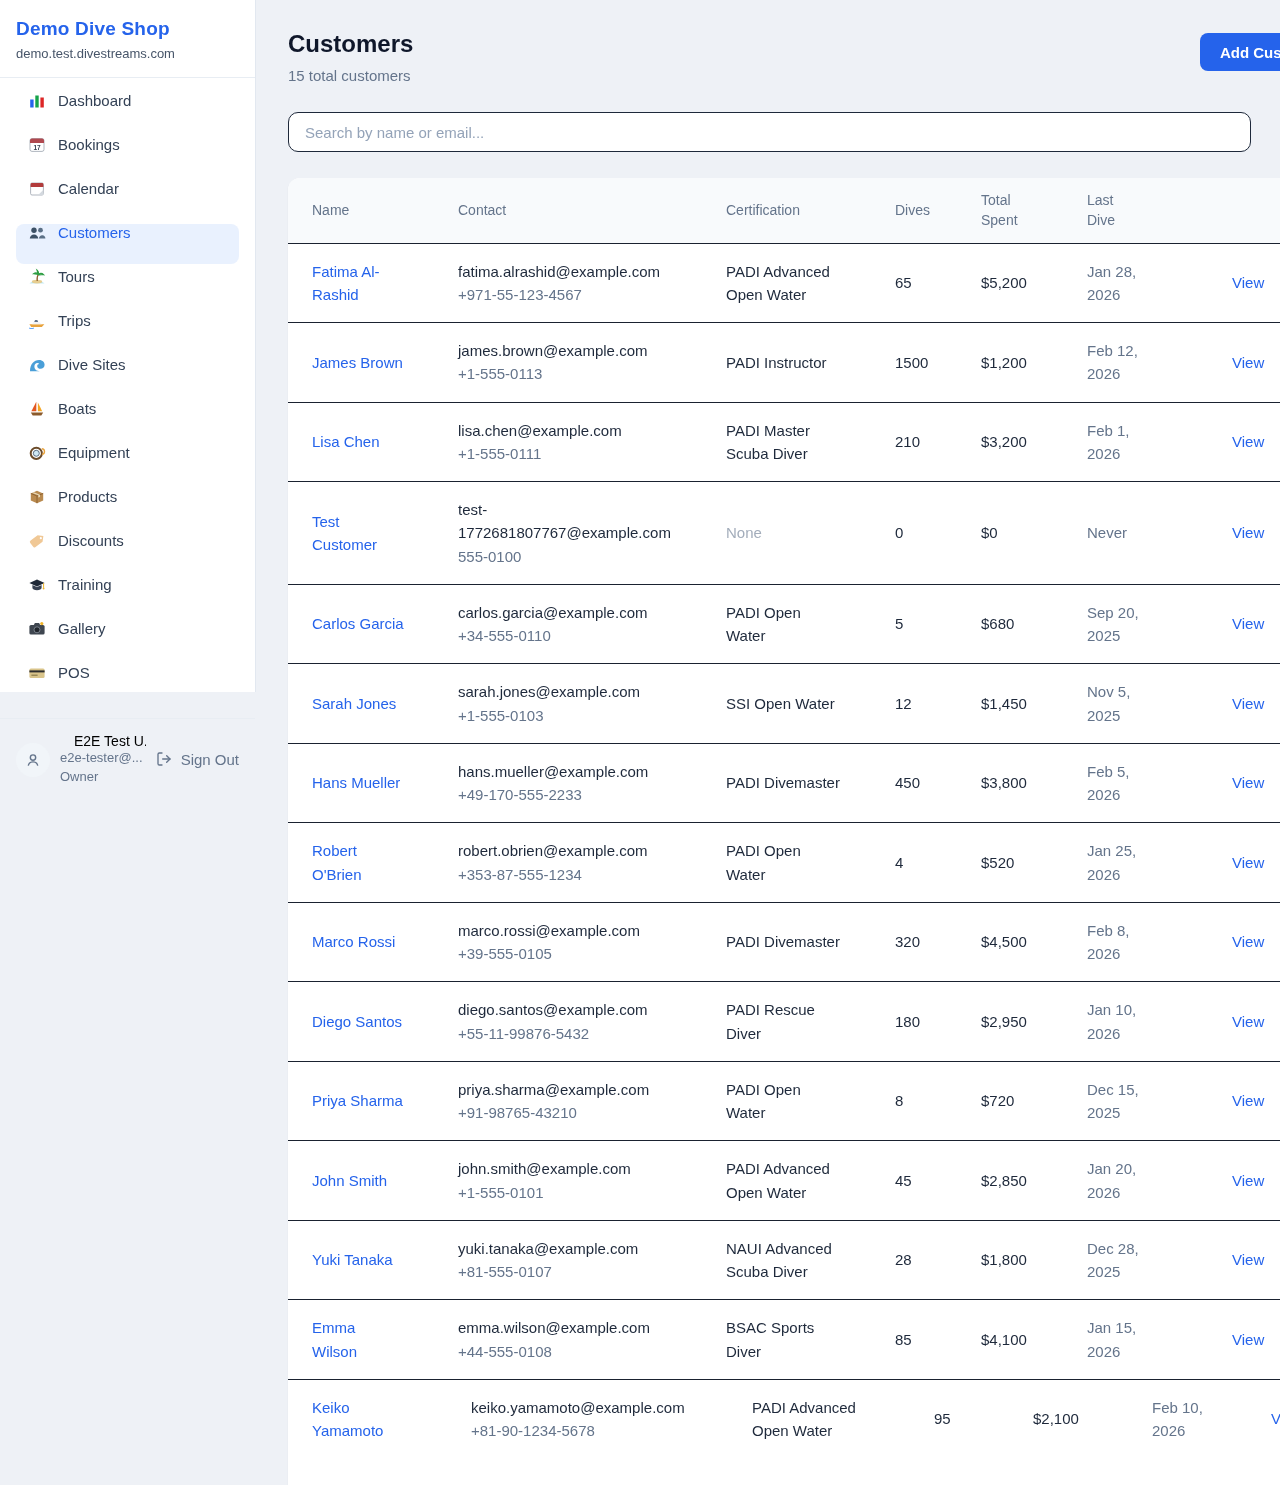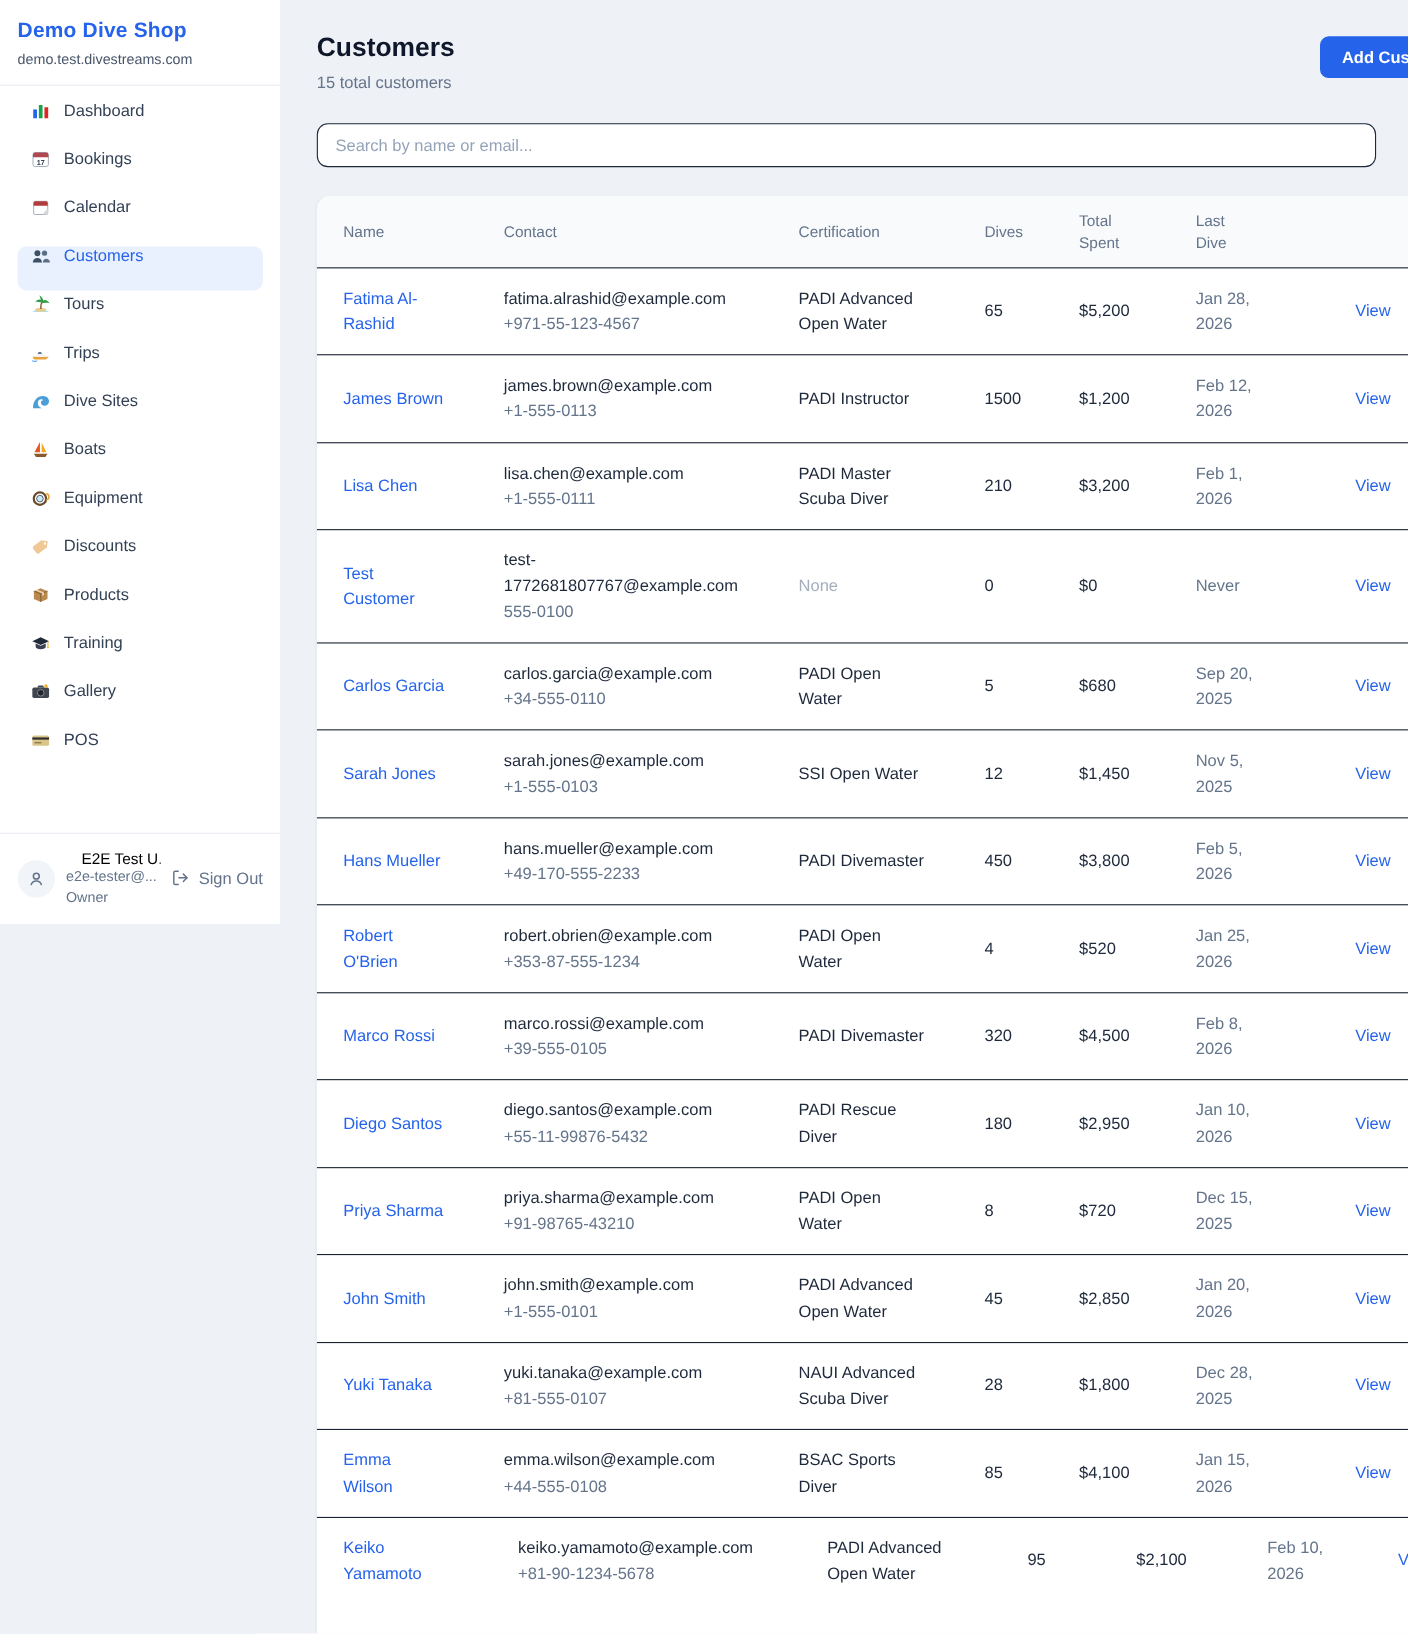--- a/index.html
+++ b/index.html
@@ -7,21 +7,21 @@
   body {
     font-family:"Liberation Sans", sans-serif;
     background:#eef1f6;
     color:#0f172a;
     overflow:hidden;
   }
   .app { display:flex; width:1280px; height:1485px; align-items:flex-start; }
 
   
   .sidebar {
-    width:256px; min-width:256px; height:840px;
+    width:256px; min-width:256px; height:692px;
     background:#ffffff;
     border-right:1px solid #e2e8f0;
     display:flex; flex-direction:column;
   }
   .shop-head { padding:18px 16px 16px; border-bottom:1px solid #e8edf3; }
   .shop-name { font-size:19px; font-weight:bold; color:#2563eb; letter-spacing:.2px; }
   .shop-domain { font-size:13px; color:#475569; margin-top:6px; }
   .nav { padding:14px 16px 10px; flex:1; }
   .nav-item {
     display:flex; align-items:flex-start; gap:12px;
@@ -195,37 +195,37 @@
               <circle cx="8.3" cy="9.3" r="5.6" fill="none" stroke="#6b4b2a" stroke-width="2"></circle>
               <circle cx="8.3" cy="9.3" r="3" fill="#cfe8f5" stroke="#3d5166" stroke-width="0.8"></circle>
               <path d="M13.8 4.8c1.6 0 2.7 1.3 2.7 2.8s-1.1 2.7-2.4 2.7" stroke="#e8a33d" stroke-width="1.4" fill="none"></path>
             </svg>
           </span>
           <span>Equipment</span>
         </div>
         <div class="nav-item">
           <span class="nav-icon">
             <svg viewBox="0 0 18 18">
+              <path d="M2.8 5.4L9 2.8l6.2 2.6v7.2L9 15.2l-6.2-2.6z" fill="#b98a4f"></path>
+              <path d="M2.8 5.4L9 8l6.2-2.6M9 8v7.2" stroke="#8a5f2e" stroke-width="0.9" fill="none"></path>
+              <path d="M5.8 4.2l6.2 2.5v2.2l-1.7.7V7.3L4.2 4.9z" fill="#e8d9b8"></path>
+            </svg>
+          </span>
+          <span>Products</span>
+        </div>
+        <div class="nav-item">
+          <span class="nav-icon">
+            <svg viewBox="0 0 18 18">
               <g transform="rotate(8 9 9)">
                 <path d="M2.6 9.3L8.8 3.1h5.8v5.8l-6.2 6.2a1.8 1.8 0 0 1-2.6 0L2.6 11.9a1.8 1.8 0 0 1 0-2.6z" fill="#f0c896"></path>
                 <circle cx="12.4" cy="5.6" r="1.1" fill="#fff"></circle>
               </g>
             </svg>
           </span>
           <span>Discounts</span>
-        </div>
-        <div class="nav-item">
-          <span class="nav-icon">
-            <svg viewBox="0 0 18 18">
-              <path d="M2.8 5.4L9 2.8l6.2 2.6v7.2L9 15.2l-6.2-2.6z" fill="#b98a4f"></path>
-              <path d="M2.8 5.4L9 8l6.2-2.6M9 8v7.2" stroke="#8a5f2e" stroke-width="0.9" fill="none"></path>
-              <path d="M5.8 4.2l6.2 2.5v2.2l-1.7.7V7.3L4.2 4.9z" fill="#e8d9b8"></path>
-            </svg>
-          </span>
-          <span>Products</span>
         </div>
         <div class="nav-item">
           <span class="nav-icon">
             <svg viewBox="0 0 18 18">
               <path d="M1.4 6.9L9 3.4l7.6 3.5L9 10.4z" fill="#1f2937"></path>
               <path d="M4.4 8.9v3.1c0 1.2 2 2.2 4.6 2.2s4.6-1 4.6-2.2V8.9L9 11z" fill="#374151"></path>
               <path d="M15.6 7.2v4.6" stroke="#f0b429" stroke-width="1" fill="none"></path>
               <circle cx="15.6" cy="12.5" r="0.9" fill="#f0b429"></circle>
             </svg>
           </span>

